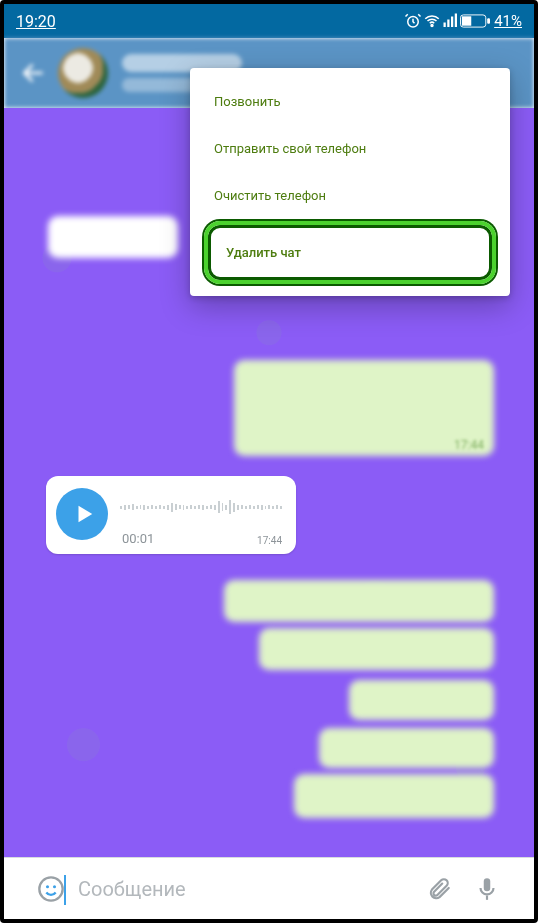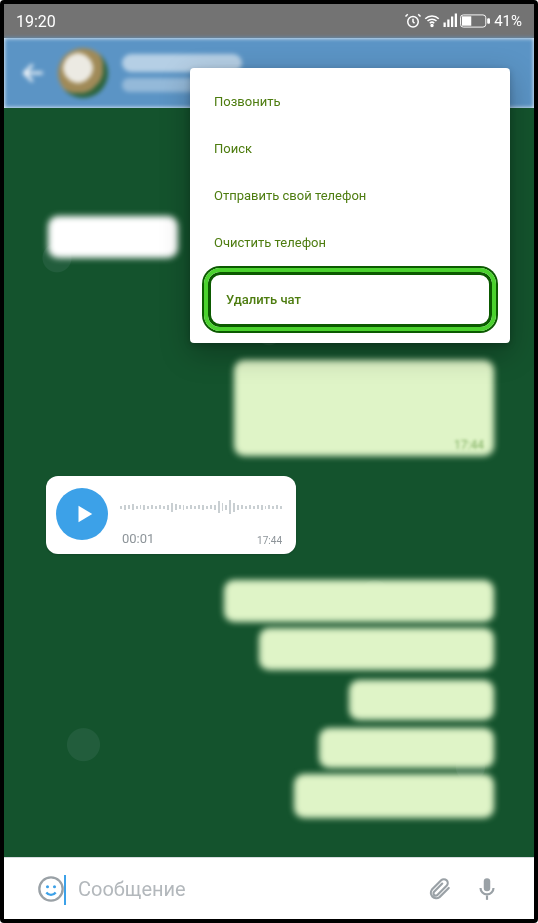--- a/index.html
+++ b/index.html
@@ -3,38 +3,38 @@
 <meta charset="utf-8">
 <style>
   *{box-sizing:border-box;margin:0;padding:0;font-family:-apple-system,Roboto,"Helvetica Neue",Arial,sans-serif;-webkit-font-smoothing:antialiased;}
   html,body{width:538px;height:923px;}
   body{background:#fff;position:relative;overflow:hidden;}
 
   
   .frame{position:absolute;inset:0;border:4px solid #000;border-radius:4px;overflow:hidden;}
 
   
-  .statusbar{position:absolute;top:0;left:0;right:0;height:34px;background:#737373;color:#fff;display:flex;align-items:center;padding:0 12px;font-size:16px;}
+  .statusbar{position:absolute;top:0;left:0;right:0;height:34px;background:#0369a1;color:#fff;display:flex;align-items:center;padding:0 12px;font-size:16px;text-decoration:underline;}
   .statusbar .time{flex:0 0 auto;}
   .statusbar .spacer{flex:1;}
   .statusbar .tray{display:flex;align-items:center;gap:0;}
   .statusbar svg{display:block;}
   .battery{display:flex;align-items:center;gap:4px;}
   .battery-pct{font-size:15px;}
 
   
   .tg-header{position:absolute;top:34px;left:0;right:0;height:70px;background:#5b94c5;display:flex;align-items:center;padding:0 10px 0 6px;color:#fff;filter:blur(2px);}
   .tg-back{width:46px;height:46px;display:flex;align-items:center;justify-content:center;}
   .avatar{width:50px;height:50px;border-radius:50%;background:radial-gradient(circle at 40% 40%,#eceae3 0 35%,#a08a58 35% 60%,#2a633c 60% 100%);margin-left:2px;}
   .hdr-txt{margin-left:14px;}
   .hdr-name{width:120px;height:18px;border-radius:9px;background:rgba(255,255,255,.55);margin-bottom:6px;}
   .hdr-sub{width:95px;height:14px;border-radius:7px;background:rgba(255,255,255,.35);}
 
   
-  .chat{position:absolute;top:104px;bottom:62px;left:0;right:0;background:#14532d;overflow:hidden;}
+  .chat{position:absolute;top:104px;bottom:62px;left:0;right:0;background:#8b5cf6;overflow:hidden;}
   .pattern{position:absolute;inset:0;opacity:.12;background:
     radial-gradient(circle at 10% 20%, #8aa 0 14px, transparent 15px),
     radial-gradient(circle at 80% 15%, #8aa 0 16px, transparent 17px),
     radial-gradient(circle at 25% 55%, #8aa 0 18px, transparent 19px),
     radial-gradient(circle at 70% 65%, #8aa 0 14px, transparent 15px),
     radial-gradient(circle at 15% 85%, #8aa 0 16px, transparent 17px),
     radial-gradient(circle at 88% 88%, #8aa 0 14px, transparent 15px),
     radial-gradient(circle at 50% 30%, #8aa 0 12px, transparent 13px);}
   .bubble{position:absolute;border-radius:10px;filter:blur(3px);}
   .out{background:#dff4c7;}
@@ -191,21 +191,20 @@
     <div class="bubble out" style="right:40px;top:520px;width:235px;height:42px"></div>
     <div class="bubble out" style="right:40px;top:572px;width:145px;height:40px"></div>
     <div class="bubble out" style="right:40px;top:620px;width:175px;height:40px"></div>
     <div class="bubble out" style="right:40px;top:666px;width:200px;height:44px"></div>
 
     <div class="scrim"></div>
   </div>
 
   <div class="menu" id="menu">
       <div class="menu-item">Позвонить</div>
-      <div class="menu-item">Поиск</div>
       <div class="menu-item">Отправить свой телефон</div>
       <div class="menu-item">Очистить телефон</div>
       <div class="menu-item hl">Удалить чат</div>
     </div>
 
   <div class="inputbar">
     <div class="ib-btn">
       <svg width="28" height="28" viewBox="0 0 24 24" fill="none" stroke="#9aa1a6" stroke-width="2">
           <circle cx="12" cy="12" r="10"></circle>
           <circle cx="9" cy="10" r="1.3" fill="#3ca1e8" stroke="none"></circle>

